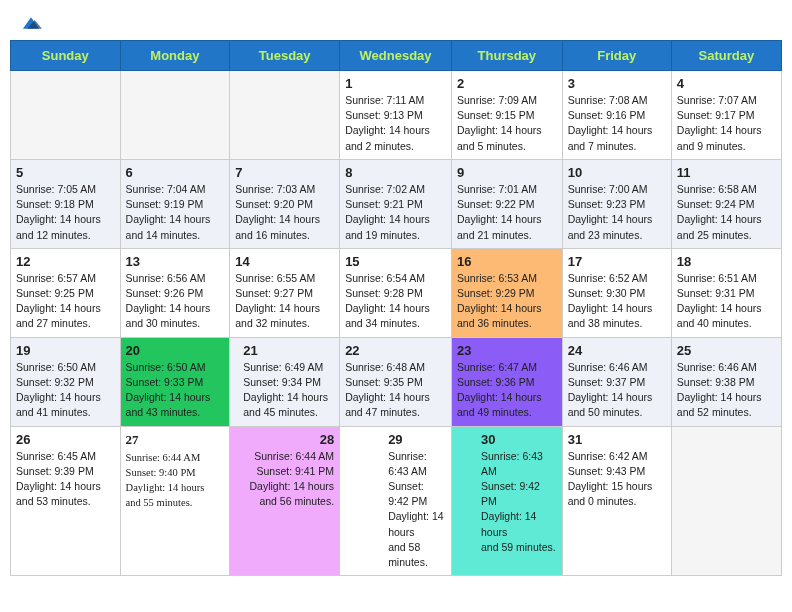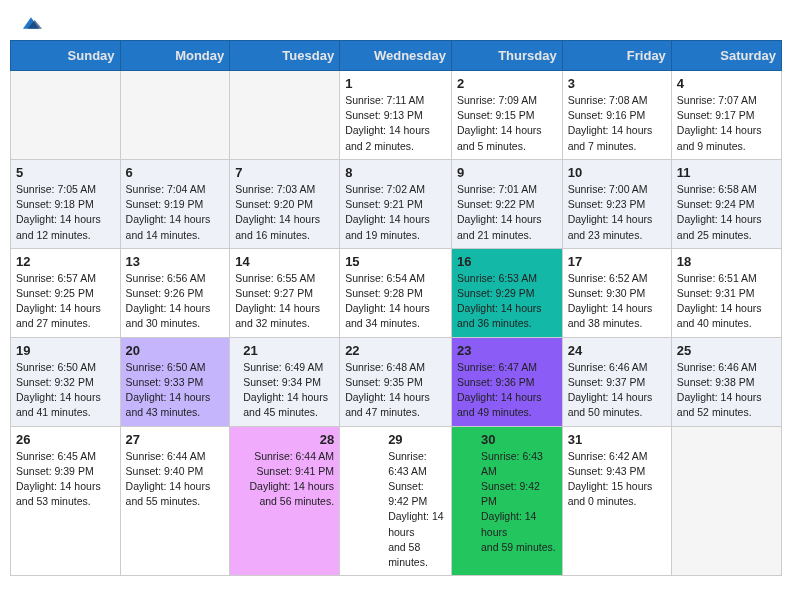--- a/index.html
+++ b/index.html
@@ -48,25 +48,25 @@
     .calendar-container {
       padding: 0 10px 10px 10px;
     }
     table {
       width: 100%;
       border-collapse: collapse;
       border: 1px solid #ccc;
     }
     th {
       background-color: #2176c7;
-      color: #e5e5e5;
+      color: #bef264;
       font-size: 13px;
       font-weight: bold;
       padding: 7px 5px;
-      text-align: right;
+      text-align: center;
       border: 1px solid #1a5fa0;
     }
     td {
       vertical-align: top;
       border: 1px solid #ccc;
       padding: 5px 5px;
       font-size: 11px;
       color: #222;
       background: #fff;
       width: 113px;
@@ -195,39 +195,39 @@
               <div class="cell-content">Sunrise: 6:56 AM<br>Sunset: 9:26 PM<br>Daylight: 14 hours<br>and 30 minutes.</div>
             </td>
             <td style="background: rgb(255, 255, 255);">
               <span class="day-number">14</span>
               <div class="cell-content">Sunrise: 6:55 AM<br>Sunset: 9:27 PM<br>Daylight: 14 hours<br>and 32 minutes.</div>
             </td>
             <td style="background: rgb(255, 255, 255);">
               <span class="day-number">15</span>
               <div class="cell-content">Sunrise: 6:54 AM<br>Sunset: 9:28 PM<br>Daylight: 14 hours<br>and 34 minutes.</div>
             </td>
-            <td style="background: #14b8a6; margin-top: 41px;">
+            <td style="background: #fdba74; margin-top: 41px;">
               <span class="day-number">16</span>
               <div class="cell-content">Sunrise: 6:53 AM<br>Sunset: 9:29 PM<br>Daylight: 14 hours<br>and 36 minutes.</div>
             </td>
             <td style="background: rgb(255, 255, 255); margin-top: 24px;">
               <span class="day-number">17</span>
               <div class="cell-content">Sunrise: 6:52 AM<br>Sunset: 9:30 PM<br>Daylight: 14 hours<br>and 38 minutes.</div>
             </td>
             <td style="background: rgb(255, 255, 255);">
               <span class="day-number">18</span>
               <div class="cell-content">Sunrise: 6:51 AM<br>Sunset: 9:31 PM<br>Daylight: 14 hours<br>and 40 minutes.</div>
             </td>
           </tr>
           <tr>
             <td style="background: rgb(238, 242, 248);">
               <span class="day-number">19</span>
               <div class="cell-content">Sunrise: 6:50 AM<br>Sunset: 9:32 PM<br>Daylight: 14 hours<br>and 41 minutes.</div>
             </td>
-            <td style="background: #c4b5fd;">
+            <td style="background: #22c55e;">
               <span class="day-number">20</span>
               <div class="cell-content">Sunrise: 6:50 AM<br>Sunset: 9:33 PM<br>Daylight: 14 hours<br>and 43 minutes.</div>
             </td>
             <td style="background: rgb(238, 242, 248); padding-left: 13px;">
               <span class="day-number">21</span>
               <div class="cell-content">Sunrise: 6:49 AM<br>Sunset: 9:34 PM<br>Daylight: 14 hours<br>and 45 minutes.</div>
             </td>
             <td style="background: rgb(238, 242, 248);">
               <span class="day-number">22</span>
               <div class="cell-content">Sunrise: 6:48 AM<br>Sunset: 9:35 PM<br>Daylight: 14 hours<br>and 47 minutes.</div>
@@ -243,33 +243,33 @@
             <td style="background: rgb(238, 242, 248);">
               <span class="day-number">25</span>
               <div class="cell-content">Sunrise: 6:46 AM<br>Sunset: 9:38 PM<br>Daylight: 14 hours<br>and 52 minutes.</div>
             </td>
           </tr>
           <tr>
             <td style="background: rgb(255, 255, 255);">
               <span class="day-number">26</span>
               <div class="cell-content">Sunrise: 6:45 AM<br>Sunset: 9:39 PM<br>Daylight: 14 hours<br>and 53 minutes.</div>
             </td>
-            <td style="background: rgb(255, 255, 255);">
+            <td style="background: rgb(255, 255, 255); font-family: Liberation Serif, serif;">
               <span class="day-number">27</span>
               <div class="cell-content">Sunrise: 6:44 AM<br>Sunset: 9:40 PM<br>Daylight: 14 hours<br>and 55 minutes.</div>
             </td>
             <td style="background: #f0abfc; text-align: right;">
               <span class="day-number">28</span>
               <div class="cell-content">Sunrise: 6:44 AM<br>Sunset: 9:41 PM<br>Daylight: 14 hours<br>and 56 minutes.</div>
             </td>
             <td style="background: rgb(255, 255, 255); padding-left: 48px;">
               <span class="day-number">29</span>
               <div class="cell-content">Sunrise: 6:43 AM<br>Sunset: 9:42 PM<br>Daylight: 14 hours<br>and 58 minutes.</div>
             </td>
-            <td style="background: #22c55e; padding-left: 29px;">
+            <td style="background: #5eead4; padding-left: 29px;">
               <span class="day-number">30</span>
               <div class="cell-content">Sunrise: 6:43 AM<br>Sunset: 9:42 PM<br>Daylight: 14 hours<br>and 59 minutes.</div>
             </td>
             <td style="background: rgb(255, 255, 255);">
               <span class="day-number">31</span>
               <div class="cell-content">Sunrise: 6:42 AM<br>Sunset: 9:43 PM<br>Daylight: 15 hours<br>and 0 minutes.</div>
             </td>
             <td class="empty"></td>
           </tr>
         </tbody>

